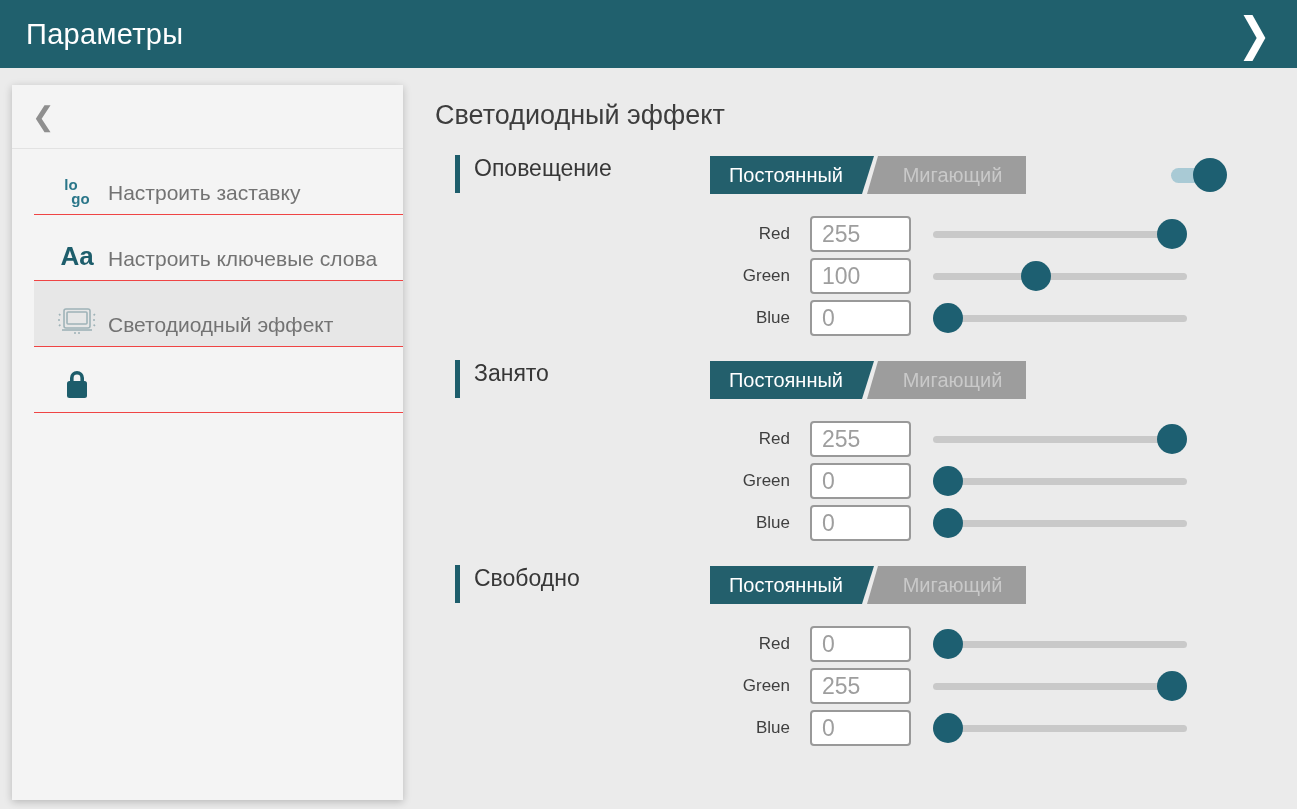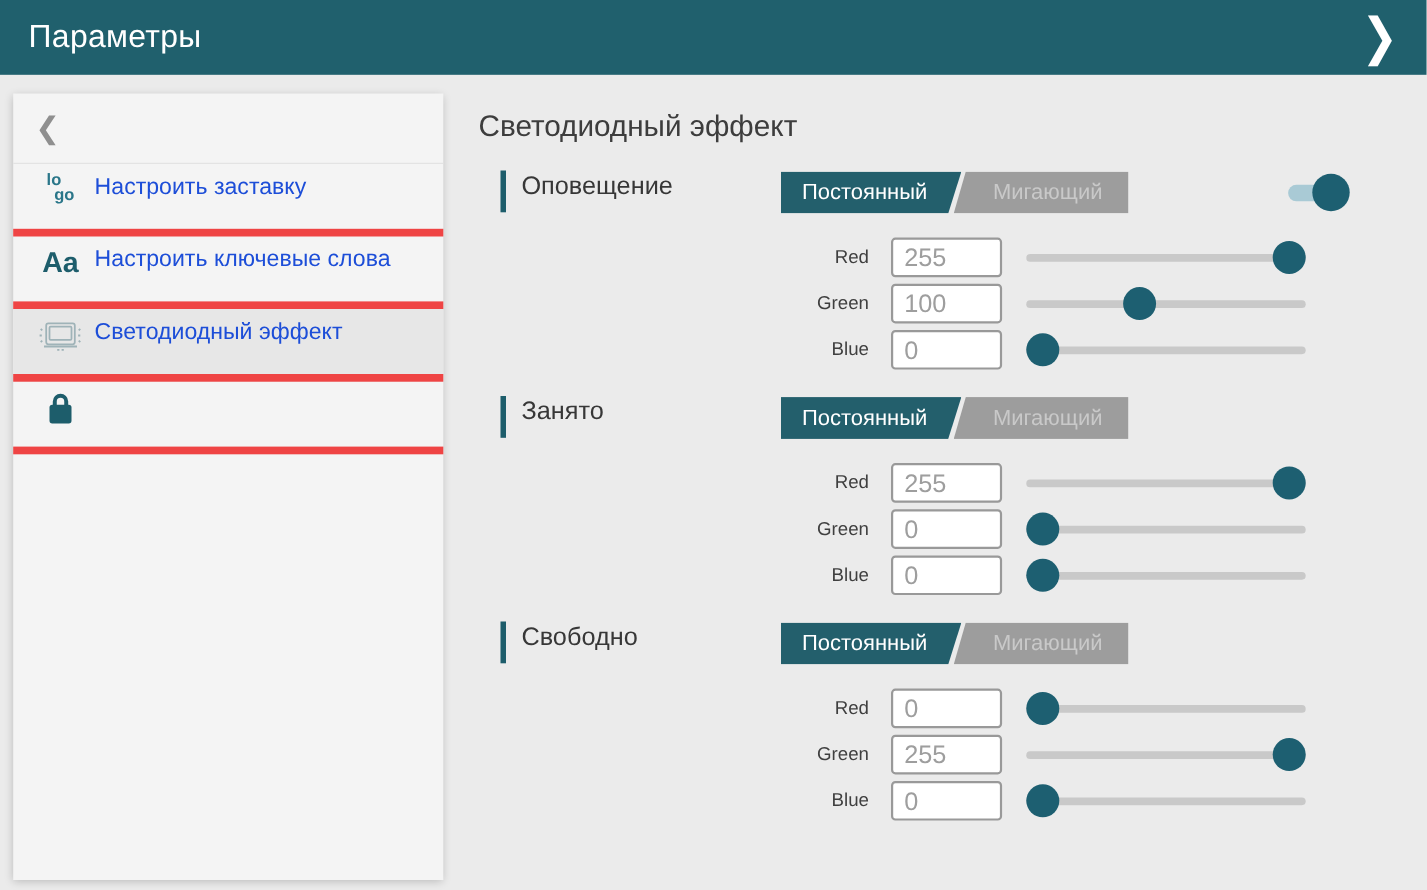--- a/index.html
+++ b/index.html
@@ -19,24 +19,24 @@
   .appbar-chevron{color:#ffffff;font-size:40px;font-weight:bold;line-height:1;cursor:pointer;transform:scaleY(1.15);}
 
   
   .content{display:flex;height:741px;align-items:flex-start;}
 
   
   .sidebar{width:391px;margin:17px 0 0 12px;background:var(--panel);
            box-shadow:0 2px 8px rgba(0,0,0,.22);display:flex;flex-direction:column;height:715px;}
   .sb-back{height:64px;display:flex;align-items:center;padding-left:20px;border-bottom:1px solid #e2e2e2;cursor:pointer;}
   .sb-back-glyph{color:#8f8f8f;font-size:27px;font-weight:bold;}
-  .sb-item{display:flex;align-items:flex-start;min-height:66px;padding:8px 14px 8px 12px;border-bottom:7px solid #ef4444;cursor:pointer;}
+  .sb-item{display:flex;align-items:flex-end;min-height:66px;padding:8px 14px 8px 12px;border-bottom:1px solid #ef4444;cursor:pointer;margin-left:22px;}
   .sb-item.selected{background:var(--panel-sel);}
   .sb-icon{width:62px;flex:0 0 62px;display:flex;align-items:center;justify-content:center;}
-  .sb-label{font-size:21px;color:#1d4ed8;line-height:1.22;}
+  .sb-label{font-size:21px;color:#737373;line-height:1.22;}
   .icon-logo{color:#2a7689;font-weight:bold;font-size:15px;line-height:.95;text-align:left;}
   .icon-logo .l2{display:block;margin-left:7px;}
   .icon-aa{color:#1d5d6b;font-weight:bold;font-size:26px;}
 
   
   .main{flex:1;padding:32px 0 0 32px;}
   .main-title{font-size:27px;color:#3d3d3d;margin-bottom:24px;}
   .section{margin-bottom:24px;}
   .sec-head{display:flex;align-items:flex-start;height:40px;margin-bottom:21px;position:relative;}
   .sec-accent{width:5px;height:38px;background:#1d5d6b;margin-left:20px;}

